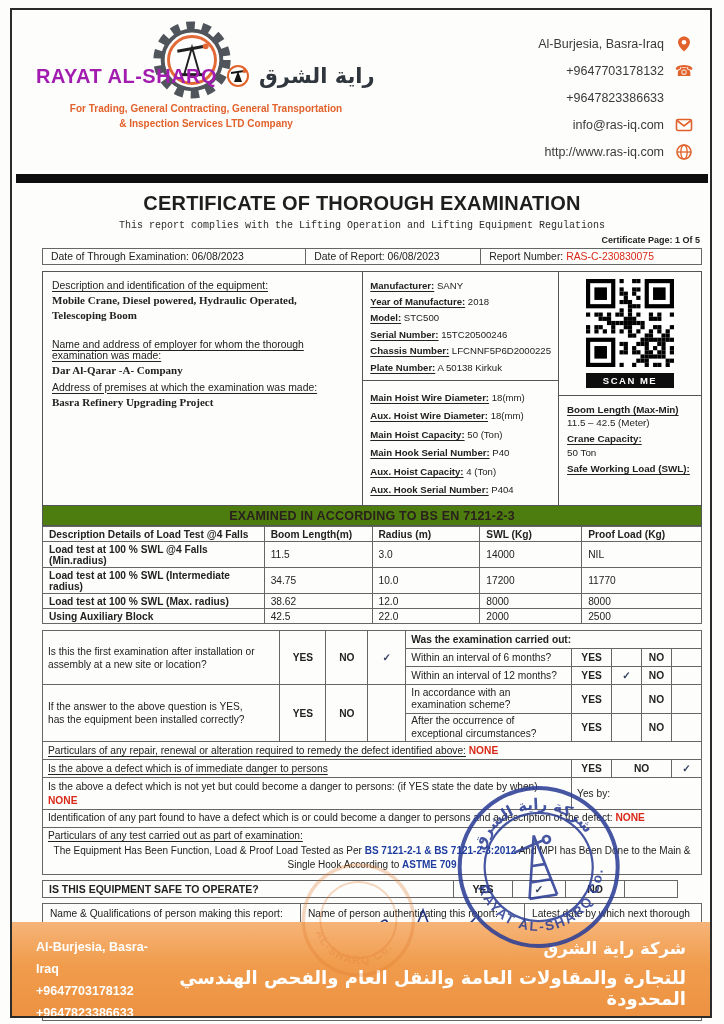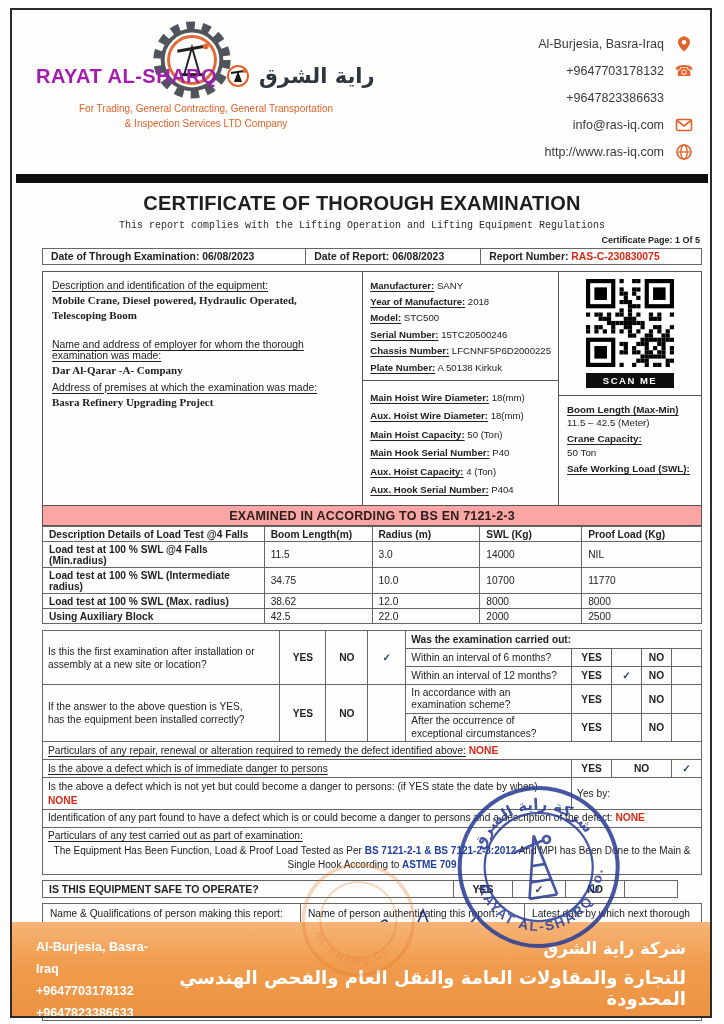--- a/index.html
+++ b/index.html
@@ -12,55 +12,55 @@
   .blue{color:#1f3da0}
   .ar{font-family:"DejaVu Sans",sans-serif;}
 
   
   .header{display:flex;justify-content:space-between;padding:16px 30px 0 36px;}
   .logo{position:relative;width:340px;height:142px;}
   .gear{position:absolute;left:112px;top:0;z-index:0;opacity:.95;}
   .logo-row{position:relative;z-index:1;margin-top:48px;display:flex;align-items:center;gap:8px;}
   .logo-en{font-size:20px;font-weight:bold;color:#a21caf;letter-spacing:.5px;white-space:nowrap;}
   .logo-ar{font-size:21px;font-weight:bold;color:#30363d;white-space:nowrap;}
-  .tagline{margin-top:14px;text-align:center;color:#e2622c;font-size:10px;line-height:1.45;font-weight:normal;}
+  .tagline{margin-top:14px;text-align:center;color:#e2622c;font-size:10px;line-height:1.45;font-weight:bold;}
   .contacts{width:270px;margin-top:10px;}
   .c-item{display:flex;justify-content:flex-end;align-items:center;gap:10px;margin:9px 0;font-size:12.5px;color:#3a3a3a;font-weight:500;}
   .c-icon{width:20px;height:18px;display:inline-flex;justify-content:center;align-items:center;color:#e2622c;font-size:15px;}
 
   .black-bar{height:9px;background:#0e0e0e;margin:4px 16px 0 16px;}
 
   
   .title-block{text-align:center;margin-top:9px;}
   .title-main{font-size:20px;font-weight:bold;color:#1e1e1e;letter-spacing:.2px;}
   .title-sub{font-size:10px;color:#2d2d2d;margin-top:5px;font-family:Liberation Mono, monospace;}
   .cert-page{text-align:right;margin:4px 24px 0 0;font-size:9px;font-weight:bold;color:#222;}
 
   
   .body{margin:3px 22px 0 42px;width:660px;}
-  .date-row{display:flex;border:1.2px solid #666;font-size:10.4px;font-weight:bold;}
+  .date-row{display:flex;border:1.2px solid #666;font-size:10.4px;font-weight:normal;}
   .date-cell{padding:2px 8px;border-right:1.2px solid #666;white-space:nowrap;overflow:hidden;}
   .dc1{width:40.5%}.dc2{width:26%}.dc3{width:33.5%;border-right:none}
 
   .info-grid{display:flex;border:1.4px solid #555;margin-top:6px;min-height:206px;}
   .col-left{width:330px;padding:5px 9px;box-sizing:border-box;}
   .col-left .lblu{font-size:10.4px;margin:3px 0 2px;}
   .col-left .val{font-size:11px;font-weight:bold;line-height:1.35;margin:2px 0 8px;font-family:Liberation Serif, serif;}
   .col-mid{flex:1;border-left:1.2px solid #555;padding:4px 7px;box-sizing:border-box;}
   .spec{font-size:9.6px;margin:2.5px 0;white-space:nowrap;overflow:hidden;line-height:1.45;}
   .spec-group2{border-top:1.2px solid #555;margin:6px -7px 0;padding:5px 7px 0;}
   .spec-group2 .spec{margin:4.5px 0;}
   .col-right{width:148px;border-left:1.2px solid #555;box-sizing:border-box;}
   .qr-wrap{padding:7px 0 0;text-align:center;}
   .scan-label{width:88px;margin:2px auto 0;background:#0d0d0d;color:#fff;font-size:9.5px;font-weight:bold;
               text-align:center;letter-spacing:1.5px;padding:2px 0;}
   .boom{border-top:1.2px solid #555;margin-top:7px;padding:4px 8px;font-size:9.8px;line-height:1.35;}
   .boom .bl{margin-top:3px;}
 
-  .banner{border:1.2px solid #555;border-top:none;background:#fca5a5;text-align:center;
+  .banner{border:1.2px solid #555;border-top:none;background:#4d7c0f;text-align:center;
           font-weight:bold;font-size:12.5px;color:#2a211c;padding:2.5px 0;letter-spacing:.2px;}
 
   table{border-collapse:collapse;width:660px;}
   .load-table td,.load-table th{border:1.1px solid #666;font-size:10.2px;padding:1.5px 6px;text-align:left;}
   .load-table th{font-weight:bold;}
   .load-table td.first{font-weight:bold;}
 
   .q-table{margin-top:6px;}
   .q-table td{border:1.1px solid #666;font-size:10.2px;padding:1.5px 5px;vertical-align:middle;height:14px;}
   .ql{line-height:1.3;}
@@ -403,21 +403,21 @@
         <td class="first">Load test at 100 % SWL @4 Falls (Min.radius)</td>
         <td>11.5</td>
         <td>3.0</td>
         <td>14000</td>
         <td>NIL</td>
       </tr>
       <tr>
         <td class="first">Load test at 100 % SWL (Intermediate radius)</td>
         <td>34.75</td>
         <td>10.0</td>
-        <td>10700</td>
+        <td>17200</td>
         <td>11770</td>
       </tr>
       <tr>
         <td class="first">Load test at 100 % SWL (Max. radius)</td>
         <td>38.62</td>
         <td>12.0</td>
         <td>8000</td>
         <td>8000</td>
       </tr>
       <tr>

